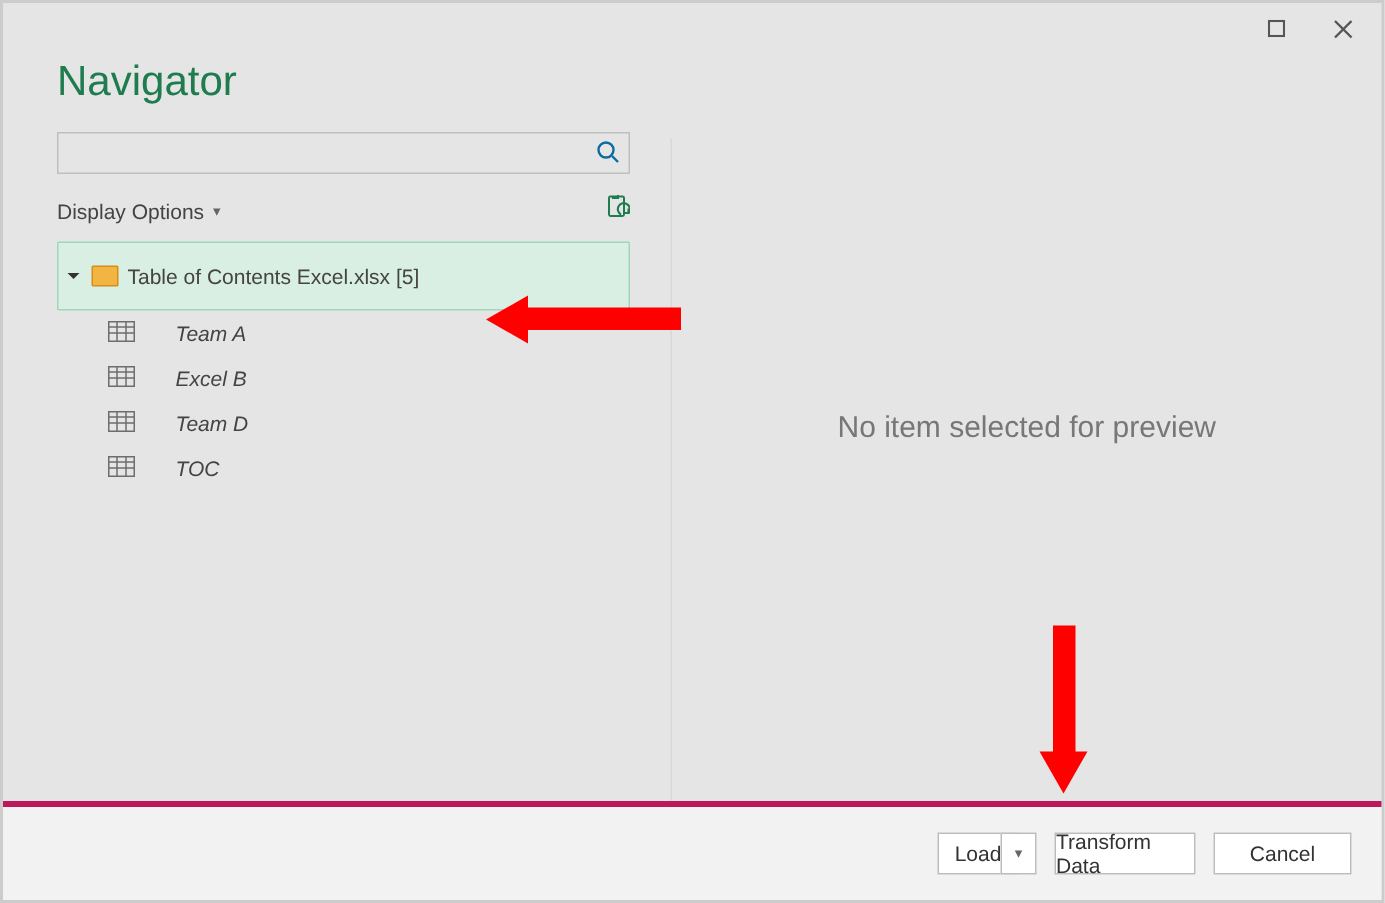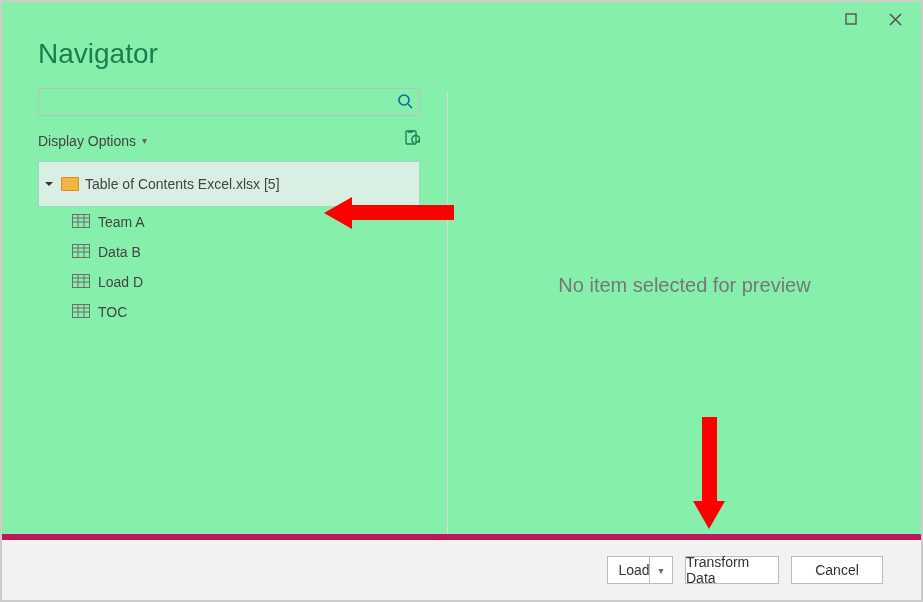--- a/index.html
+++ b/index.html
@@ -7,21 +7,21 @@
   body {
     font-family: "Segoe UI", Arial, sans-serif;
     font-size: 14px;
     color:#444;
     background:#fff;
   }
   .screenshot {
     width:923px; height:602px;
     border:2px solid #ccc;
     position:relative;
-    background:#86efac;
+    background:#e5e5e5;
     display:flex; flex-direction:column;
   }
   
   .titlebar {
     height:34px;
     display:flex; justify-content:flex-end; align-items:center;
     padding-right:4px;
   }
   .win-btn {
     width:44px; height:30px;
@@ -111,31 +111,32 @@
   .tree-row .folder {
     width:18px; height:14px;
     background:#f2b544;
     border:1px solid #d68e17;
     border-radius:1px;
   }
   .tree-child {
     display:flex; align-items:center;
     height:30px;
     padding-left:34px;
-    gap:8px;
+    gap:27px;
+    font-style:italic;
   }
   .tbl-ic { color:#6d6d6d; }
 
   
   .footer {
     height:66px;
     background:#f2f2f2;
-    border-top:6px solid #be185d;
+    border-top:4px solid #be185d;
     display:flex; align-items:center; justify-content:flex-end;
-    padding-right:38px;
+    padding-right:20px;
     gap:12px;
   }
   .btn {
     height:28px;
     border:1px solid #bcbcbc;
     background:#fff;
     font-size:14px; color:#333;
     display:flex; align-items:center; justify-content:center;
     cursor:default;
   }
@@ -238,28 +239,28 @@
                 <rect x="0.5" y="0.5" width="17" height="13" fill="none" stroke="#6d6d6d"></rect>
                 <path d="M0 4 H18 M0 8 H18 M6 0 V14 M12 0 V14" stroke="#6d6d6d"></path>
               </svg></span>
           <span>Team A</span>
         </div>
         <div class="tree-child">
           <span class="tbl-ic"><svg width="18" height="14">
                 <rect x="0.5" y="0.5" width="17" height="13" fill="none" stroke="#6d6d6d"></rect>
                 <path d="M0 4 H18 M0 8 H18 M6 0 V14 M12 0 V14" stroke="#6d6d6d"></path>
               </svg></span>
-          <span>Data B</span>
+          <span>Excel B</span>
         </div>
         <div class="tree-child">
           <span class="tbl-ic"><svg width="18" height="14">
                 <rect x="0.5" y="0.5" width="17" height="13" fill="none" stroke="#6d6d6d"></rect>
                 <path d="M0 4 H18 M0 8 H18 M6 0 V14 M12 0 V14" stroke="#6d6d6d"></path>
               </svg></span>
-          <span>Load D</span>
+          <span>Team D</span>
         </div>
         <div class="tree-child">
           <span class="tbl-ic"><svg width="18" height="14">
                 <rect x="0.5" y="0.5" width="17" height="13" fill="none" stroke="#6d6d6d"></rect>
                 <path d="M0 4 H18 M0 8 H18 M6 0 V14 M12 0 V14" stroke="#6d6d6d"></path>
               </svg></span>
           <span>TOC</span>
         </div>
       </div>
 

